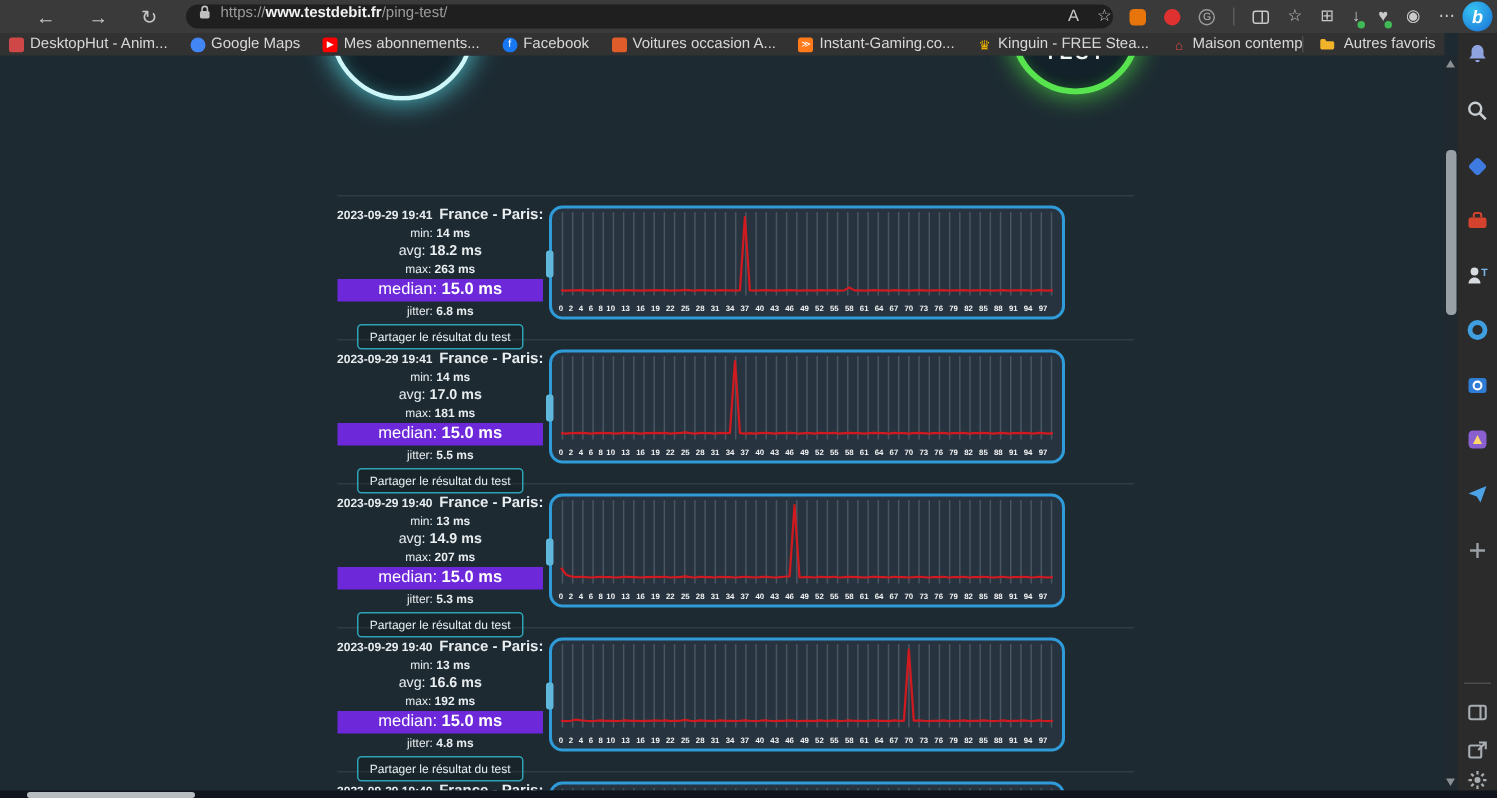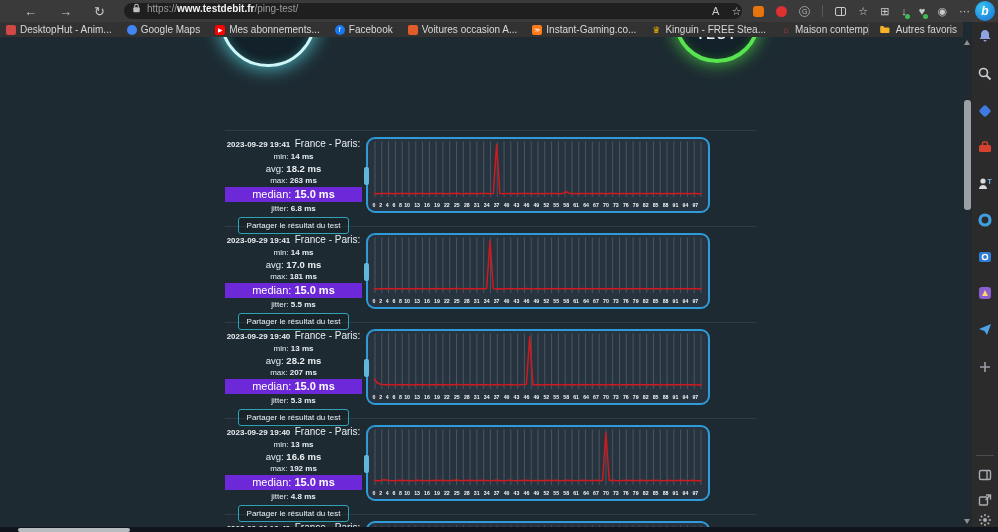--- a/index.html
+++ b/index.html
@@ -53,21 +53,21 @@
                  box-shadow:0 0 16px 2px rgba(80,230,70,.65), inset 0 0 8px rgba(80,230,70,.3); }
   #gauge-test-label { position:absolute; left:674px; top:-10px; width:86px; text-align:center;
                       color:#eef4f4; font-weight:bold; font-size:13px; letter-spacing:2px; }
 
   
   #results { position:absolute; left:225px; top:93px; width:531px; }
   .result-block { border-top:1px solid #2d3d46; height:96px; display:flex; padding-top:4px; }
   .left-col { width:137px; display:flex; flex-direction:column; align-items:center; text-align:center; color:#e9eef1; }
   .result-header { line-height:13px; white-space:nowrap; }
   .r-date { font-size:8px; font-weight:bold; }
-  .r-loc  { font-size:10px; font-weight:normal; }
+  .r-loc  { font-size:10px; font-weight:bold; }
   .stat-row { font-size:8px; line-height:11px; }
   .stat-row .val { font-weight:bold; }
   .stat-row.avg { font-size:9.5px; line-height:13px; }
   .median-bar { width:100%; background:#6d28d9; color:#fff; font-size:11px; line-height:15px; margin:1px 0; }
   .median-bar b { font-weight:bold; }
   .share-btn { margin-top:3px; background:rgba(0,0,0,.15); border:1px solid #2da3b5; border-radius:3px;
                color:#e8f0f2; font-size:8px; padding:3px 8px; font-family:"Liberation Sans",sans-serif; cursor:pointer; }
   .chart-col { margin-left:4px; position:relative; }
   .chart-box { width:344px; height:76px; border:2px solid #2f9bd8; border-radius:9px; background:#27333e;
                padding:1px 3px 0; position:relative; margin-top:2px; }
@@ -384,21 +384,21 @@
       </div>
     </div>
   </div>
 
   <div class="result-block">
     <div class="left-col">
       <div class="result-header">
         <span class="r-date">2023-09-29 19:40</span> <span class="r-loc">France - Paris:</span>
       </div>
       <div class="stat-row"><span class="lbl">min:</span> <span class="val">13 ms</span></div>
-      <div class="stat-row avg"><span class="lbl">avg:</span> <span class="val">28.2 ms</span></div>
+      <div class="stat-row avg"><span class="lbl">avg:</span> <span class="val">14.9 ms</span></div>
       <div class="stat-row"><span class="lbl">max:</span> <span class="val">207 ms</span></div>
       <div class="median-bar"><span>median:</span> <b>15.0 ms</b></div>
       <div class="stat-row"><span class="lbl">jitter:</span> <span class="val">5.3 ms</span></div>
       <button class="share-btn">Partager le résultat du test</button>
     </div>
     <div class="chart-col">
       <div class="chart-box">
         <span class="chart-handle"></span>
         <svg width="334" height="70" viewBox="0 0 334 70">
               <line x1="4" x2="4" y1="1.5" y2="57" stroke="rgba(165,180,195,0.28)" stroke-width="1"></line>

